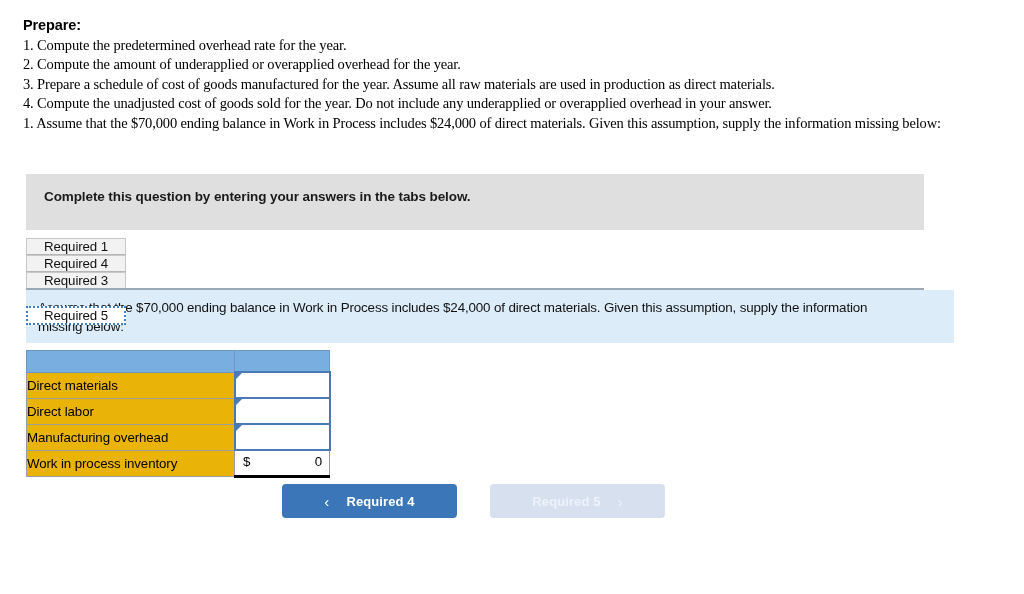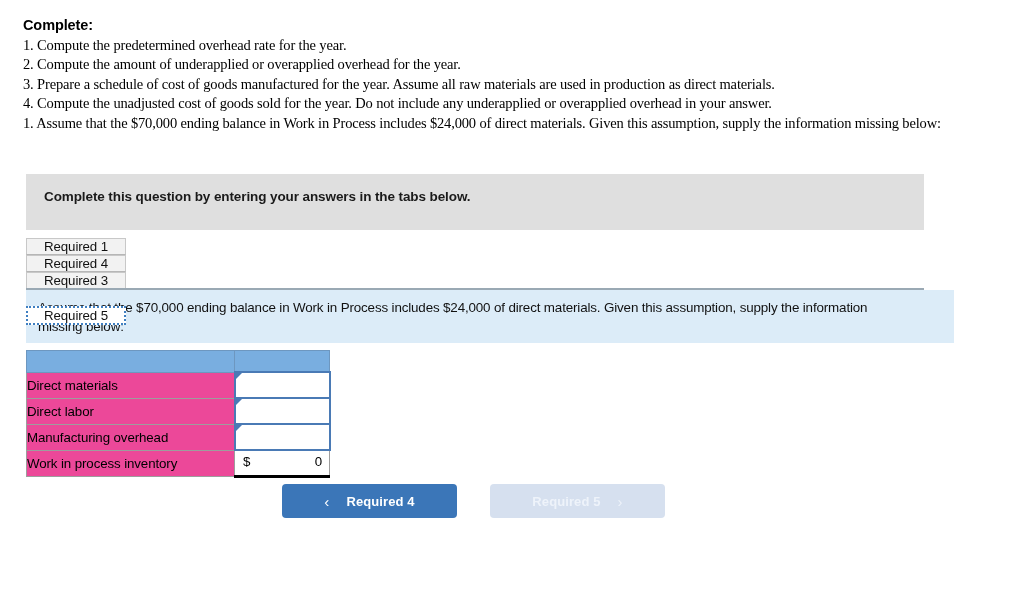--- a/index.html
+++ b/index.html
@@ -139,21 +139,21 @@
   .hdr-row td {
     height: 20px;
     background: #79aee0;
     border: 1px solid #6d97c0;
   }
 
   .lbl-cell {
     height: 24px;
     padding-left: 6px;
     vertical-align: middle;
-    background: #ec4899;
+    background: #eab308;
   }
 
   .input-cell {
     height: 24px;
     padding: 0;
     background: #ffffff;
     position: relative;
     border: 2px solid #4a7ab5 !important;
   }
   .input-cell .flag {
@@ -236,21 +236,21 @@
     line-height: 1;
     display: inline-block;
   }
   .nav-btn.prev .chev { color: #ffffff; }
   .nav-btn.next .chev { color: #eef3fa; }
 </style>
 </head>
 <body>
 
 <div class="requirements">
-  <div class="req-title">Complete:</div>
+  <div class="req-title">Prepare:</div>
   <div class="req-line">1. Compute the predetermined overhead rate for the year.</div>
   <div class="req-line">2. Compute the amount of underapplied or overapplied overhead for the year.</div>
   <div class="req-line">3. Prepare a schedule of cost of goods manufactured for the year. Assume all raw materials are used in production as direct materials.</div>
   <div class="req-line">4. Compute the unadjusted cost of goods sold for the year. Do not include any underapplied or overapplied overhead in your answer.</div>
   <div class="req-line">1. Assume that the $70,000 ending balance in Work in Process includes $24,000 of direct materials. Given this assumption, supply the information missing below:</div>
 </div>
 
 <div class="grey-panel">
   <div class="grey-panel-text">Complete this question by entering your answers in the tabs below.</div>
 </div>

